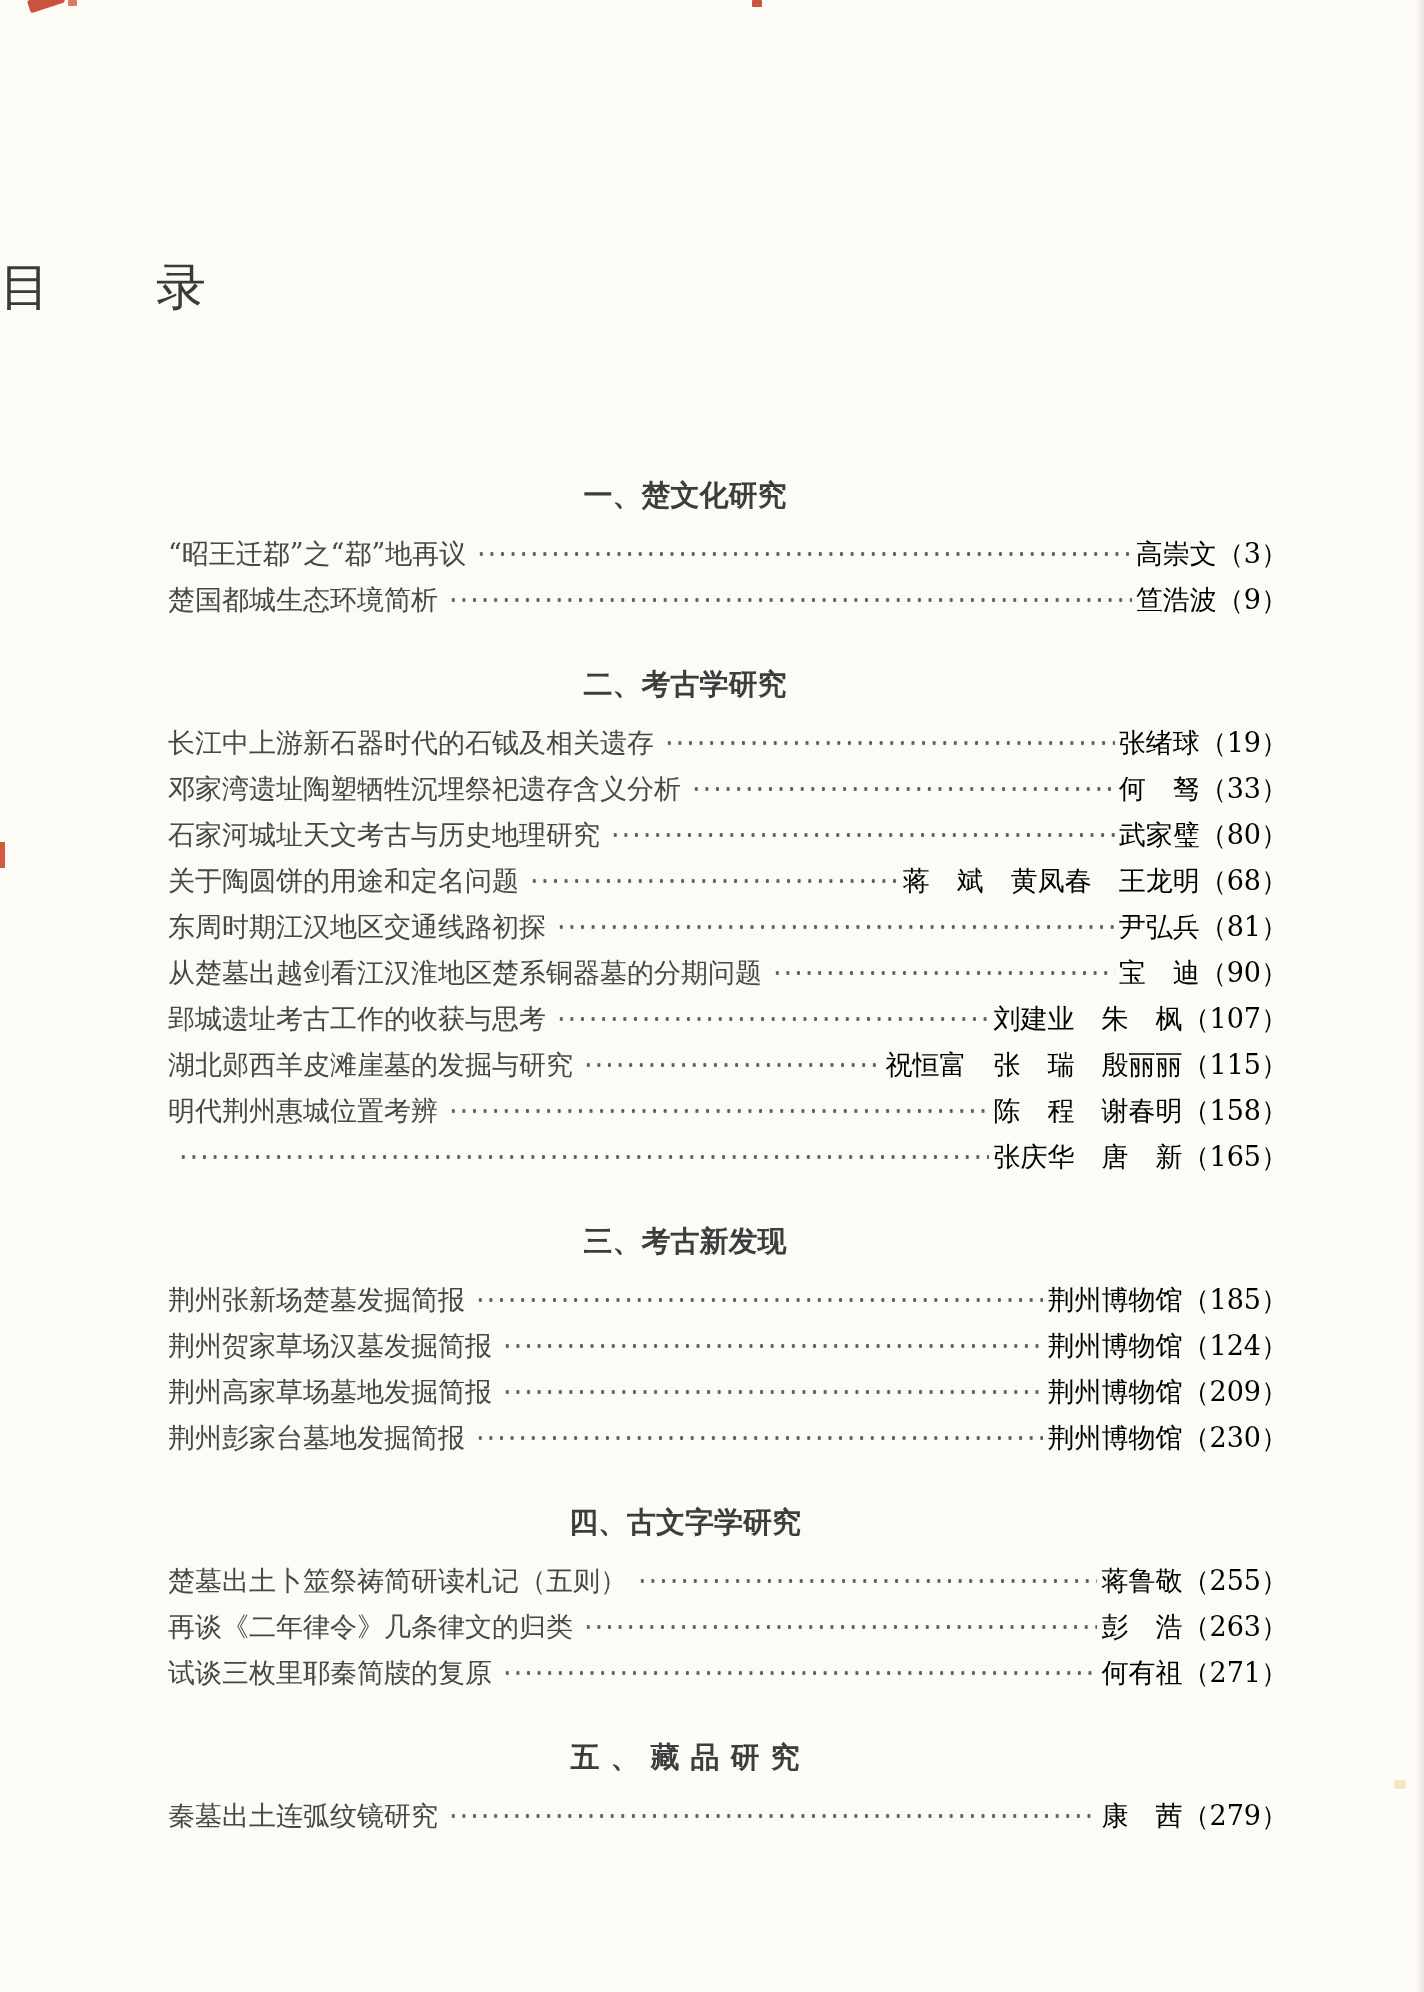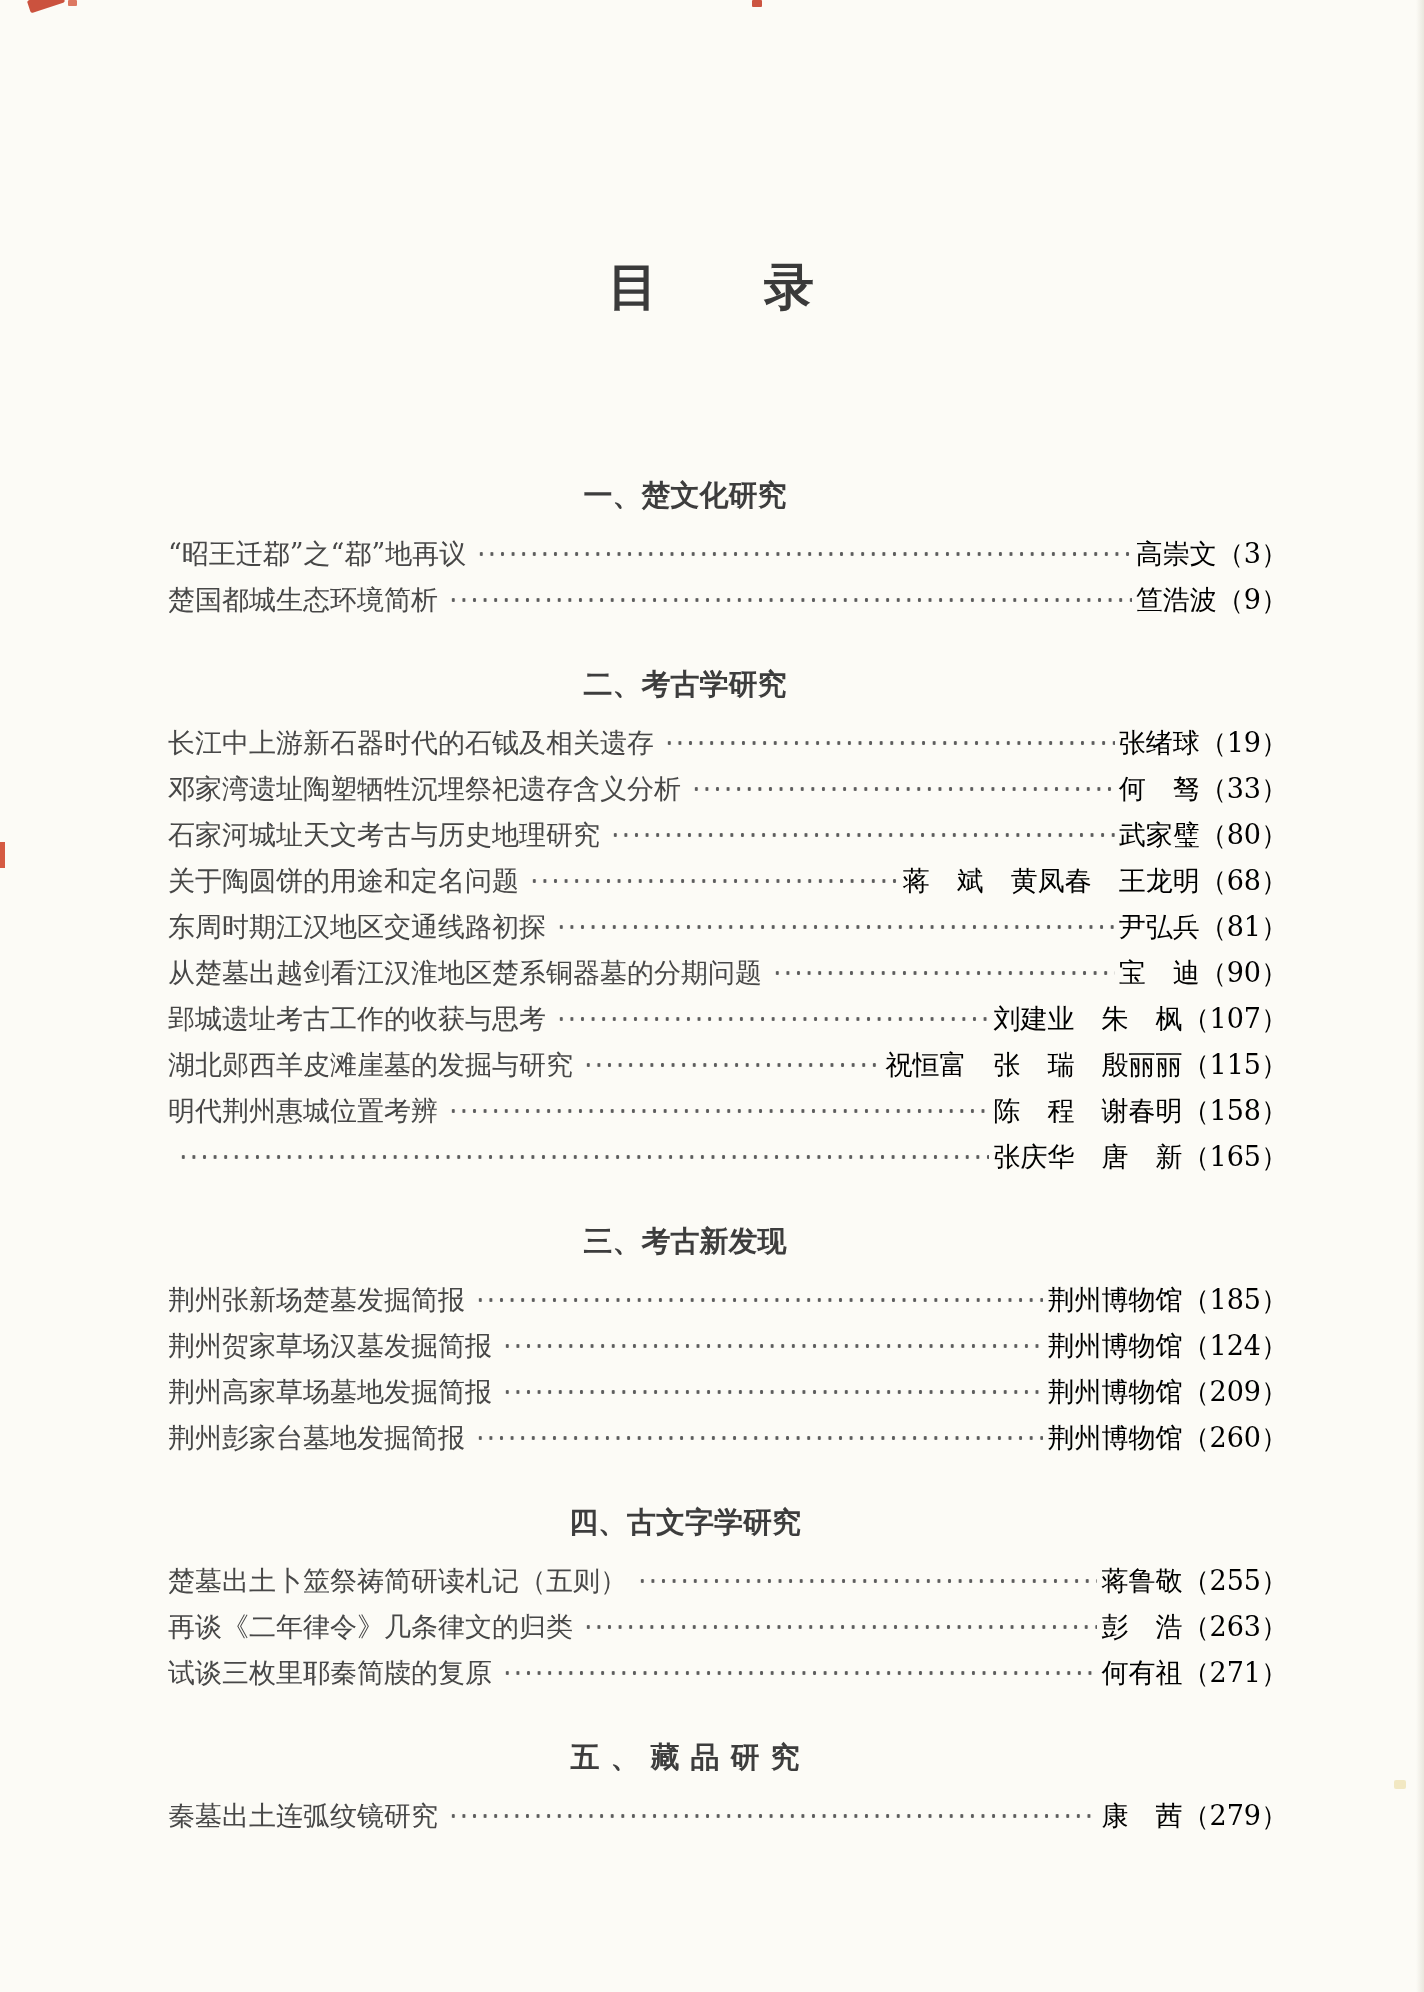--- a/index.html
+++ b/index.html
@@ -10,23 +10,23 @@
   .page {
     position: relative;
     width: 1424px; height: 1992px;
     overflow: hidden;
     font-family: "DejaVu Serif", "Liberation Serif", serif;
     color: #474747;
     background: #fcfbf6;
   }
   .page-title {
     padding-top: 256px;
-    text-align: center;
+    text-align: left;
     font-size: 50px;
-    font-weight: 700;
+    font-weight: 400;
     line-height: 62px;
     color: #3a3a3a;
     letter-spacing: 2px;
   }
   .toc {
     margin-left: 168px;
     width: 1120px;
   }
   .section-header {
     width: 1034px;
@@ -196,21 +196,21 @@
       <div class="row">
         <span class="t">荆州高家草场墓地发掘简报</span>
         <span class="leader"></span>
         <span class="a">荆州博物馆</span>
         <span class="p">（209）</span>
       </div>
       <div class="row">
         <span class="t">荆州彭家台墓地发掘简报</span>
         <span class="leader"></span>
         <span class="a">荆州博物馆</span>
-        <span class="p">（260）</span>
+        <span class="p">（230）</span>
       </div>
     </div>
 
     <div class="section">
       <div class="section-header">四、古文字学研究</div>
       <div class="row">
         <span class="t">楚墓出土卜筮祭祷简研读札记（五则）</span>
         <span class="leader"></span>
         <span class="a">蒋鲁敬</span>
         <span class="p">（255）</span>

